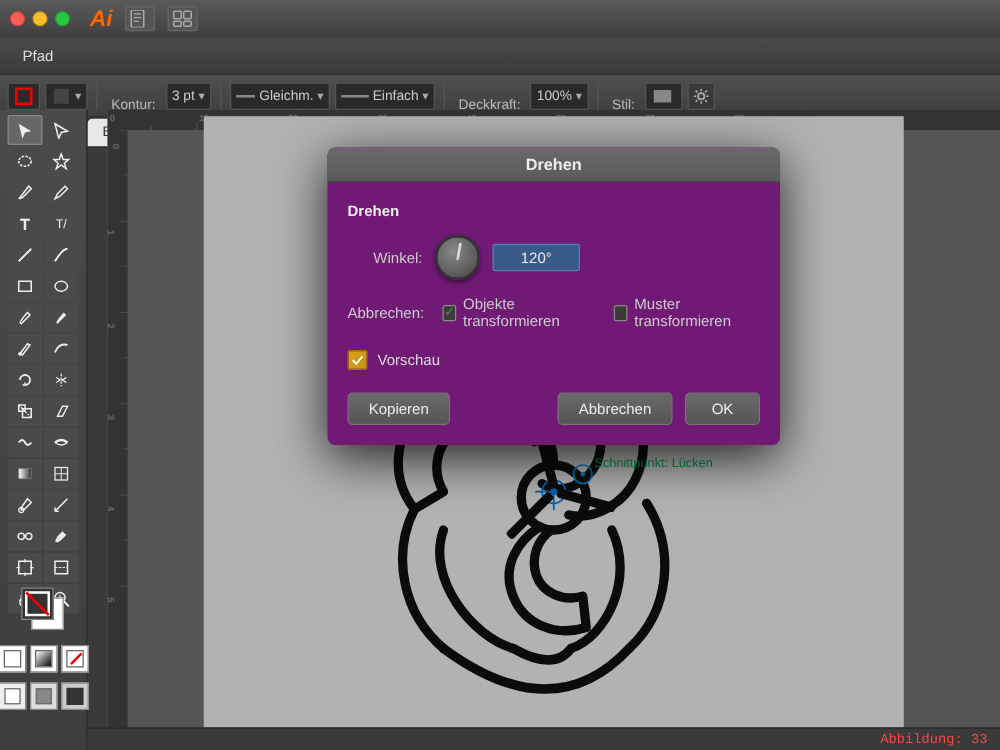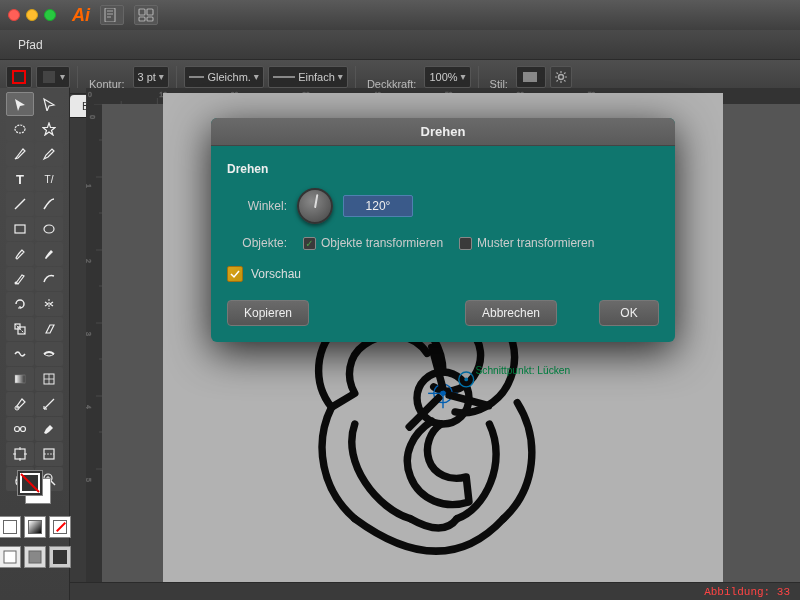--- a/index.html
+++ b/index.html
@@ -210,22 +210,22 @@
       right: 0;
       bottom: 18px;
       background: rgba(0,0,0,0.3);
       display: flex;
       align-items: flex-start;
       justify-content: center;
       padding-top: 30px;
       z-index: 10;
     }
     #dialog {
-      width: 464px;
-      background: #0f766e;
+      width: 362px;
+      background: #701a75;
       border-radius: 6px;
       box-shadow: 0 10px 40px rgba(0,0,0,0.8);
       overflow: hidden;
     }
     #dialog-titlebar {
       background: linear-gradient(to bottom, #6a6a6a, #5a5a5a);
       height: 28px;
       display: flex;
       align-items: center;
       justify-content: center;
@@ -360,21 +360,20 @@
     .btn-secondary {
       background: linear-gradient(to bottom, #6a6a6a, #555);
       color: #eee;
       border-color: #777;
     }
     .btn-primary {
       background: linear-gradient(to bottom, #6a6a6a, #555);
       color: #eee;
       border-color: #777;
       min-width: 60px;
-      margin-left: 32px;
     }
 
     
     .h-ruler-container {
       position: absolute;
       top: 0; left: 0; right: 0; height: 16px;
       background: #4a4a4a;
       overflow: hidden;
     }
     .v-ruler-container {
@@ -874,21 +873,21 @@
 
       <div class="dialog-row">
         <span class="dialog-field-label">Winkel:</span>
         <div class="angle-dial">
           <div class="dial-indicator"></div>
         </div>
         <input class="angle-input" type="text" value="120°" style="">
       </div>
 
       <div class="options-row">
-        <span class="options-label">Objekte:</span>
+        <span class="options-label">Abbrechen:</span>
         <div class="checkbox-item">
           <div class="checkbox-custom">✓</div>
           <span>Objekte transformieren</span>
         </div>
         <div class="checkbox-item">
           <div class="checkbox-custom unchecked"></div>
           <span>Muster transformieren</span>
         </div>
       </div>
 

